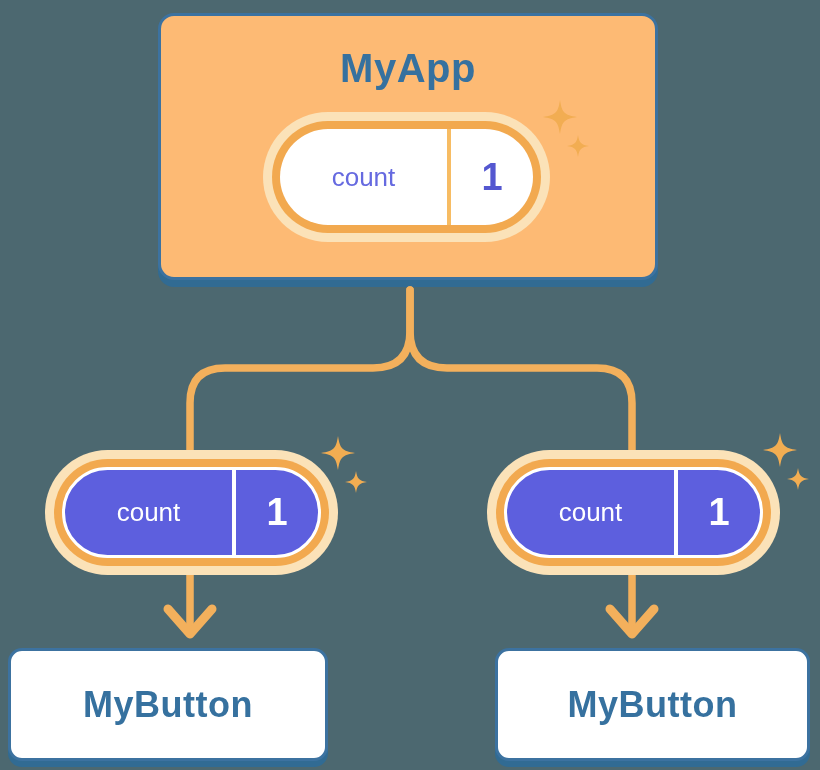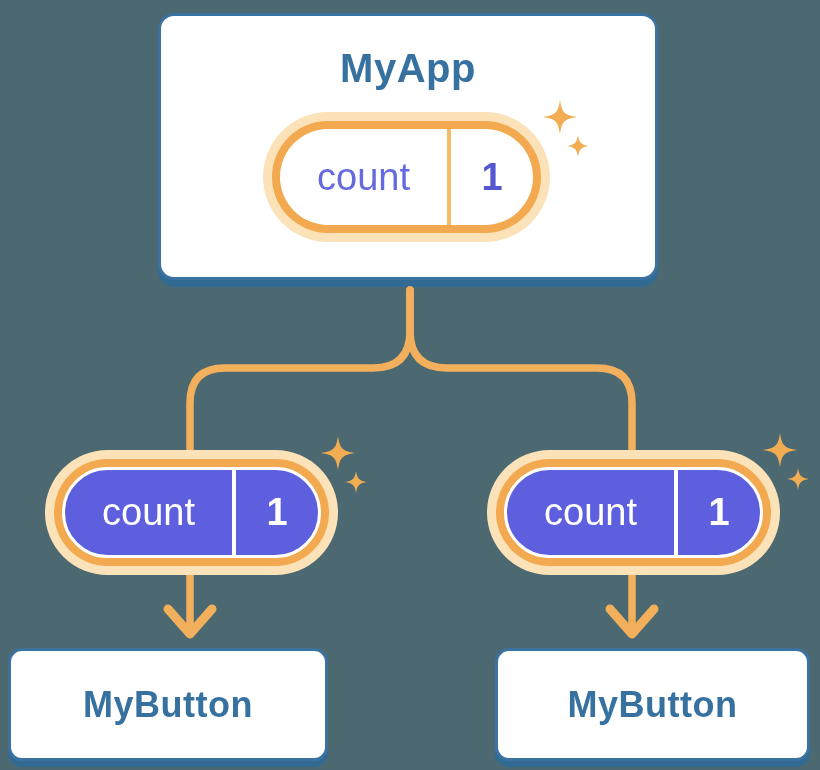--- a/index.html
+++ b/index.html
@@ -6,21 +6,21 @@
   #canvas{
     position:relative;
     width:820px;height:770px;
     background:#4c6870;
     overflow:hidden;
     font-family:"Liberation Sans", sans-serif;
   }
   
   .card{
     position:absolute;
-    background:#ffffff;
+    background:#fdba74;
     border:3px solid #3c72a0;
     border-radius:16px;
     box-shadow:0 7px 0 #316b93;
     box-sizing:border-box;
   }
   #card-myapp{left:158px;top:13px;width:500px;height:267px;}
   .card-title{
     margin-top:30px;
     text-align:center;
     font-size:40px;
@@ -63,21 +63,21 @@
     border-radius:999px;
     background:#ffffff;
     display:flex;
     align-items:stretch;
     overflow:hidden;
     box-sizing:border-box;
   }
   .pill-name{
     flex:1;
     display:flex;align-items:center;justify-content:center;
-    font-size:38px;
+    font-size:26px;
     color:#666ae0;
   }
   .pill-divider{width:4px;background:#f7bc63;}
   .pill-value{
     width:82px;
     display:flex;align-items:center;justify-content:center;
     font-size:38px;font-weight:700;
     color:#5457d0;
   }
   

